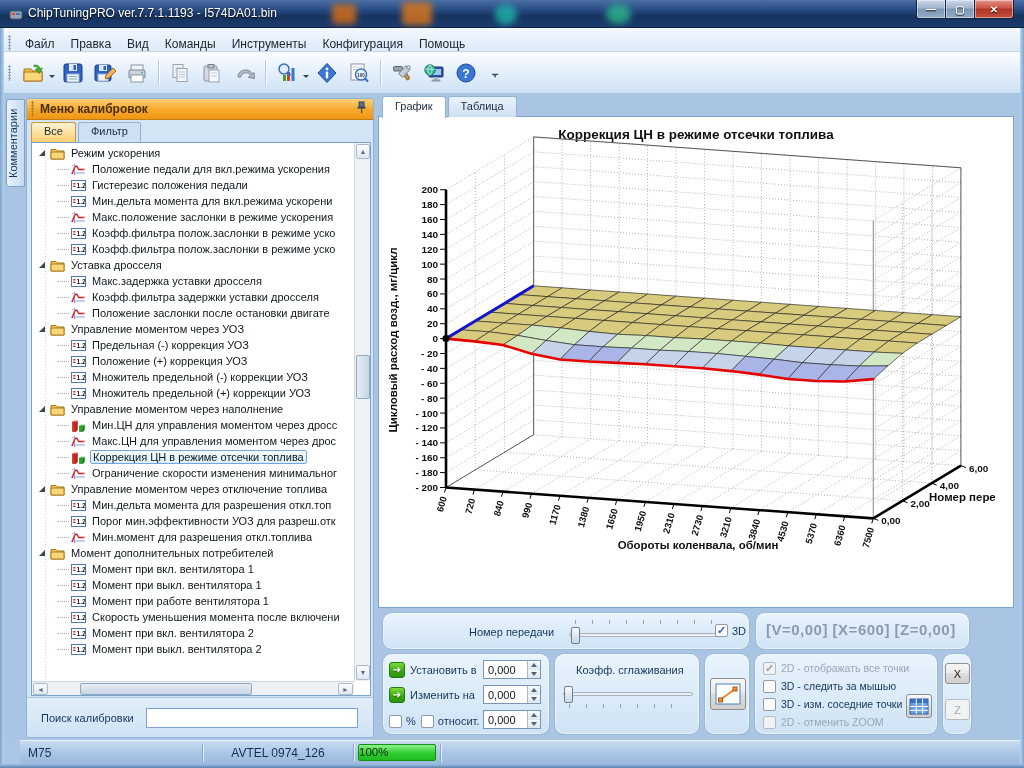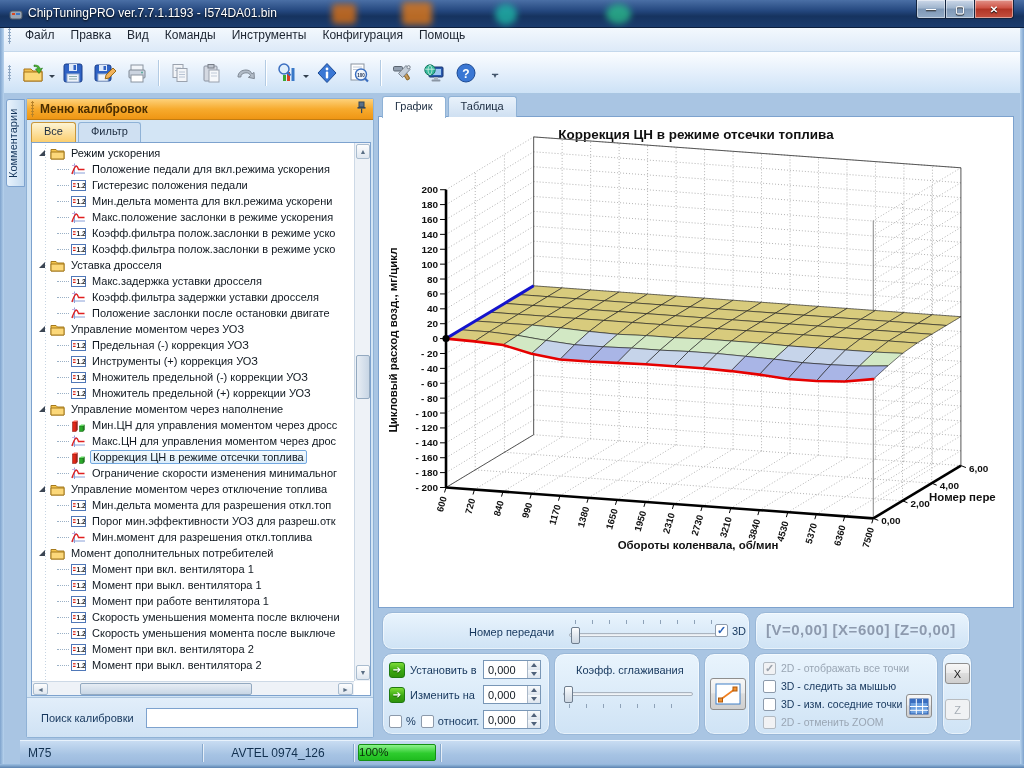--- a/index.html
+++ b/index.html
@@ -13,21 +13,21 @@
   .app-ico{position:absolute;left:8px;top:6px;width:16px;height:16px}
   .winbtns{position:absolute;right:10px;top:0;display:flex}
   .wb{height:19px;border:1px solid #12243f;border-top:none;display:flex;align-items:center;justify-content:center;
       color:#fff;font-size:10px;font-weight:bold;text-shadow:0 1px 1px #000;
       background:linear-gradient(#cdd9ea,#9fb4cd 45%,#7e97b5 50%,#93abc6);box-shadow:inset 0 0 0 1px rgba(255,255,255,.45)}
   .wb.min{width:30px;border-radius:0 0 0 3px}
   .wb.max{width:29px;border-left:none}
   .wb.close{width:39px;border-left:none;border-radius:0 0 3px 0;
       background:linear-gradient(#e2938a,#cd5143 45%,#b03425 50%,#c4503f);}
   
-  .menubar{position:absolute;left:4px;top:28px;width:1016px;height:24px;display:flex;align-items:flex-start;
+  .menubar{position:absolute;left:4px;top:28px;width:1016px;height:24px;display:flex;align-items:flex-end;
     background:linear-gradient(#f3f8fd,#ddeaf8);border-bottom:1px solid #c4d8ec;color:#1c2430;font-size:12px}
   .grip{width:3px;height:16px;margin:0 6px 0 4px;background-image:radial-gradient(#8fa8c4 1px,transparent 1.2px);background-size:3px 3px}
   .mitem{padding:3px 8px;border-radius:2px}
   .toolbar{position:absolute;left:4px;top:52px;width:1016px;height:42px;display:flex;align-items:center;
     background:linear-gradient(#fbfdff,#e2eefb 55%,#cde2f6);border-bottom:1px solid #a9c6e2}
   .tbtn{width:30px;height:32px;display:flex;align-items:center;justify-content:center;border-radius:3px;margin:0 1px}
   .tsep{width:1px;height:26px;background:#b3cbe3;margin:0 5px;box-shadow:1px 0 0 #fff}
   .caret{width:0;height:0;border:3px solid transparent;border-top-color:#33404e;margin:10px 2px 0 0}
   .tb-overflow{width:14px;height:30px;margin-left:6px;display:flex;flex-direction:column;align-items:center;justify-content:center;color:#44566c;font-size:8px;line-height:5px}
   
@@ -455,21 +455,21 @@
             <div class="trow item">
               <span class="conn"></span>
               <span class="ticon">
                 <svg width="15" height="13">
                   <rect x="0.5" y="1.5" width="14" height="10" fill="#fff" stroke="#5078b8"></rect>
                   <rect x="2" y="4.2" width="2.6" height="1.2" fill="#d82010"></rect>
                   <rect x="2" y="6.8" width="2.6" height="1.2" fill="#d82010"></rect>
                   <text x="5.6" y="9.3" font-size="6.5" font-weight="bold" fill="#1c1c1c" font-family="Liberation Sans,sans-serif">1.2</text>
                 </svg>
               </span>
-              <span class="tlabel">Инструменты (+) коррекция УОЗ</span>
+              <span class="tlabel">Положение (+) коррекция УОЗ</span>
             </div>
             <div class="trow item">
               <span class="conn"></span>
               <span class="ticon">
                 <svg width="15" height="13">
                   <rect x="0.5" y="1.5" width="14" height="10" fill="#fff" stroke="#5078b8"></rect>
                   <rect x="2" y="4.2" width="2.6" height="1.2" fill="#d82010"></rect>
                   <rect x="2" y="6.8" width="2.6" height="1.2" fill="#d82010"></rect>
                   <text x="5.6" y="9.3" font-size="6.5" font-weight="bold" fill="#1c1c1c" font-family="Liberation Sans,sans-serif">1.2</text>
                 </svg>
@@ -646,32 +646,20 @@
               <span class="conn"></span>
               <span class="ticon">
                 <svg width="15" height="13">
                   <rect x="0.5" y="1.5" width="14" height="10" fill="#fff" stroke="#5078b8"></rect>
                   <rect x="2" y="4.2" width="2.6" height="1.2" fill="#d82010"></rect>
                   <rect x="2" y="6.8" width="2.6" height="1.2" fill="#d82010"></rect>
                   <text x="5.6" y="9.3" font-size="6.5" font-weight="bold" fill="#1c1c1c" font-family="Liberation Sans,sans-serif">1.2</text>
                 </svg>
               </span>
               <span class="tlabel">Скорость уменьшения момента после включени</span>
-            </div>
-            <div class="trow item">
-              <span class="conn"></span>
-              <span class="ticon">
-                <svg width="15" height="13">
-                  <rect x="0.5" y="1.5" width="14" height="10" fill="#fff" stroke="#5078b8"></rect>
-                  <rect x="2" y="4.2" width="2.6" height="1.2" fill="#d82010"></rect>
-                  <rect x="2" y="6.8" width="2.6" height="1.2" fill="#d82010"></rect>
-                  <text x="5.6" y="9.3" font-size="6.5" font-weight="bold" fill="#1c1c1c" font-family="Liberation Sans,sans-serif">1.2</text>
-                </svg>
-              </span>
-              <span class="tlabel">Скорость уменьшения момента после выключе</span>
             </div>
             <div class="trow item">
               <span class="conn"></span>
               <span class="ticon">
                 <svg width="15" height="13">
                   <rect x="0.5" y="1.5" width="14" height="10" fill="#fff" stroke="#5078b8"></rect>
                   <rect x="2" y="4.2" width="2.6" height="1.2" fill="#d82010"></rect>
                   <rect x="2" y="6.8" width="2.6" height="1.2" fill="#d82010"></rect>
                   <text x="5.6" y="9.3" font-size="6.5" font-weight="bold" fill="#1c1c1c" font-family="Liberation Sans,sans-serif">1.2</text>
                 </svg>

